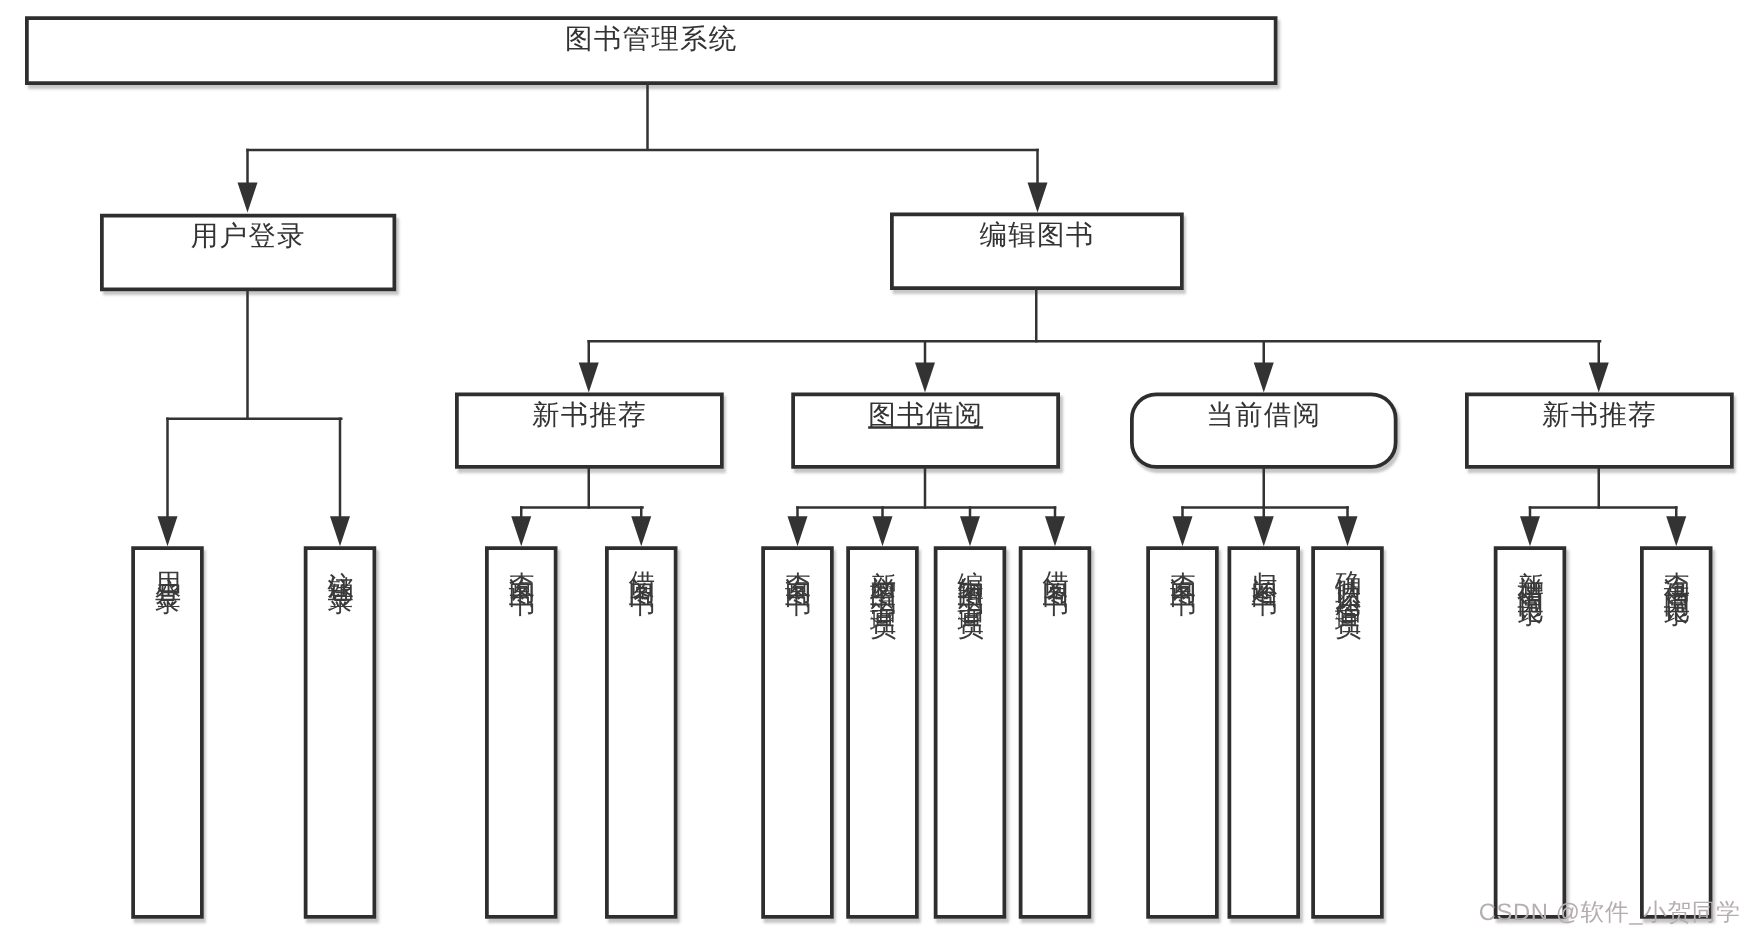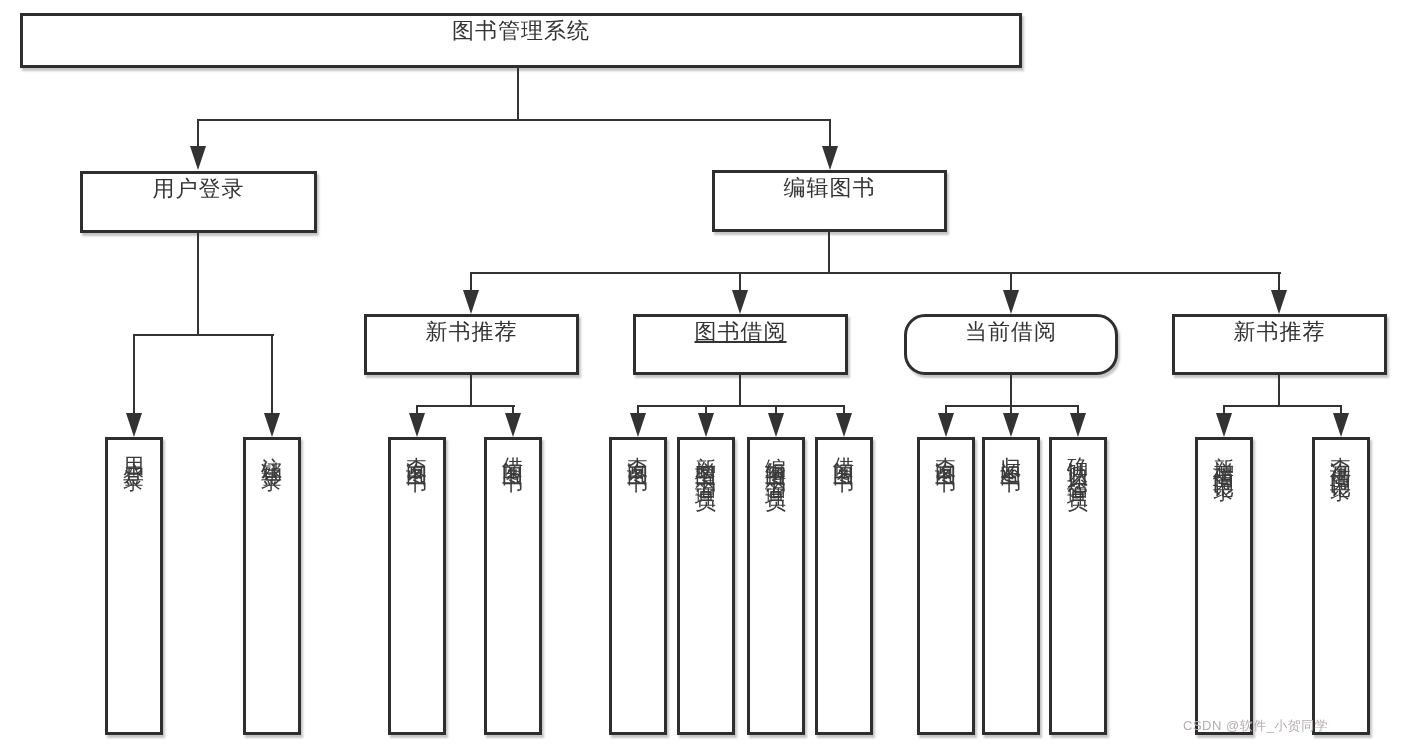--- a/index.html
+++ b/index.html
@@ -20,21 +20,21 @@
   }
   .vline{position:absolute;width:2px;background:#333333;}
   .hline{position:absolute;height:2px;background:#333333;}
   .arrowhead{
     position:absolute;width:0;height:0;
     border-left:8px solid transparent;border-right:8px solid transparent;
     border-top:24px solid #333333;
   }
   .watermark{
     position:absolute;left:1183px;top:717px;z-index:6;
-    font-size:13px;color:#b6aeae;letter-spacing:0.5px;white-space:nowrap;
+    font-size:19px;color:#b6aeae;letter-spacing:0.5px;white-space:nowrap;
   }
 </style>
 </head>
 <body>
 
 <div class="canvas">
 
   <div class="box" style="left:20px;top:13px;width:1002px;height:55px;">
     <span>图书管理系统</span>
   </div>

